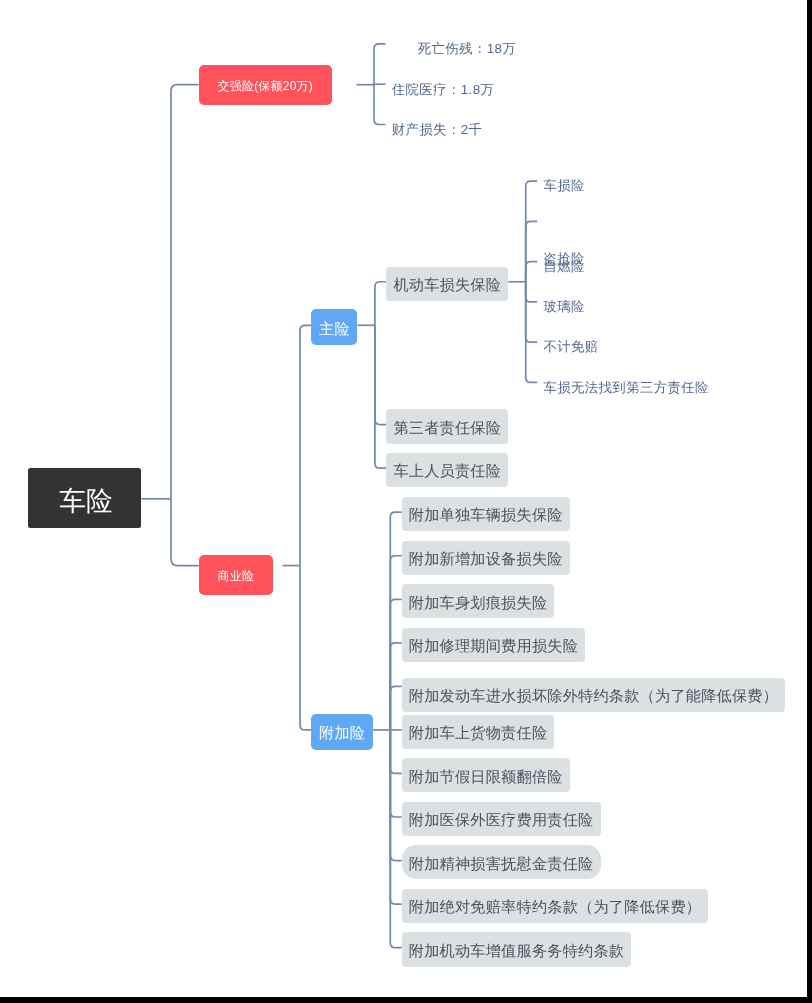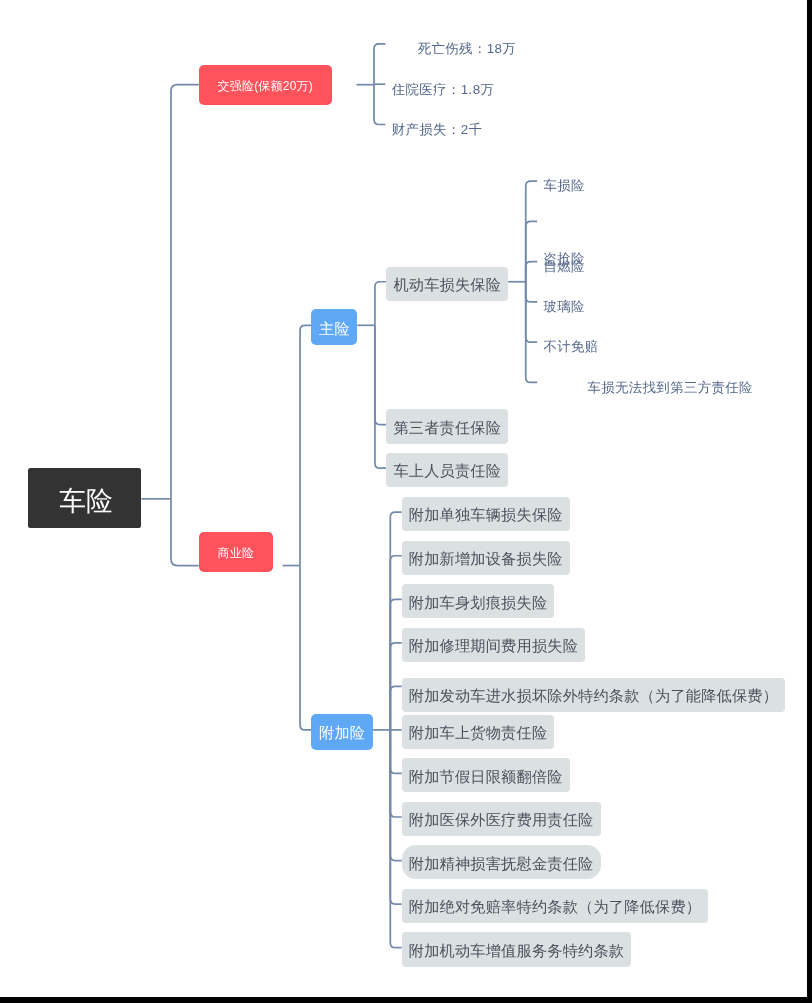--- a/index.html
+++ b/index.html
@@ -83,21 +83,21 @@
       </div>
       <div class="node lvl-plain" style="height: 20px; left: 391.719px; top: 33.935px; margin-left: 26px;">
         <span>死亡伤残：18万</span>
       </div>
       <div class="node lvl-plain" style="height: 20px; left: 391.719px; top: 74.205px;">
         <span>住院医疗：1.8万</span>
       </div>
       <div class="node lvl-plain" style="height: 20px; left: 391.719px; top: 114.475px;">
         <span>财产损失：2千</span>
       </div>
-      <div class="node lvl-red" style="height: 39.7px; left: 198.784px; top: 532px; align-items: center;">
+      <div class="node lvl-red" style="height: 39.7px; left: 198.784px; top: 555px; align-items: center;">
         <span>商业险</span>
       </div>
       <div class="node lvl-blue" style="height: 35.5px; left: 311.45px; top: 309.444px;">
         <span>主险</span>
       </div>
       <div class="node lvl-box" style="height: 34.2px; left: 386.319px; top: 266.55px;">
         <span>机动车损失保险</span>
       </div>
       <div class="node lvl-plain" style="height: 20px; left: 543.425px; top: 171.075px;">
         <span>车损险</span>
@@ -107,21 +107,21 @@
       </div>
       <div class="node lvl-plain" style="height: 20px; left: 543.425px; top: 251.615px;">
         <span>自燃险</span>
       </div>
       <div class="node lvl-plain" style="height: 20px; left: 543.425px; top: 291.885px; font-family: Liberation Serif, serif;">
         <span>玻璃险</span>
       </div>
       <div class="node lvl-plain" style="height: 20px; left: 543.425px; top: 332.155px;">
         <span>不计免赔</span>
       </div>
-      <div class="node lvl-plain" style="height: 20px; left: 543.425px; top: 372.425px; margin-left: 44px;">
+      <div class="node lvl-plain" style="height: 20px; left: 543.425px; top: 372.425px;">
         <span>车损无法找到第三方责任险</span>
       </div>
       <div class="node lvl-box" style="height: 34.2px; left: 386.319px; top: 409.392px;">
         <span>第三者责任保险</span>
       </div>
       <div class="node lvl-box" style="height: 34.2px; left: 386.319px; top: 452.936px;">
         <span>车上人员责任险</span>
       </div>
       <div class="node lvl-blue" style="height: 35.5px; left: 311.45px; top: 714.07px;">
         <span>附加险</span>

